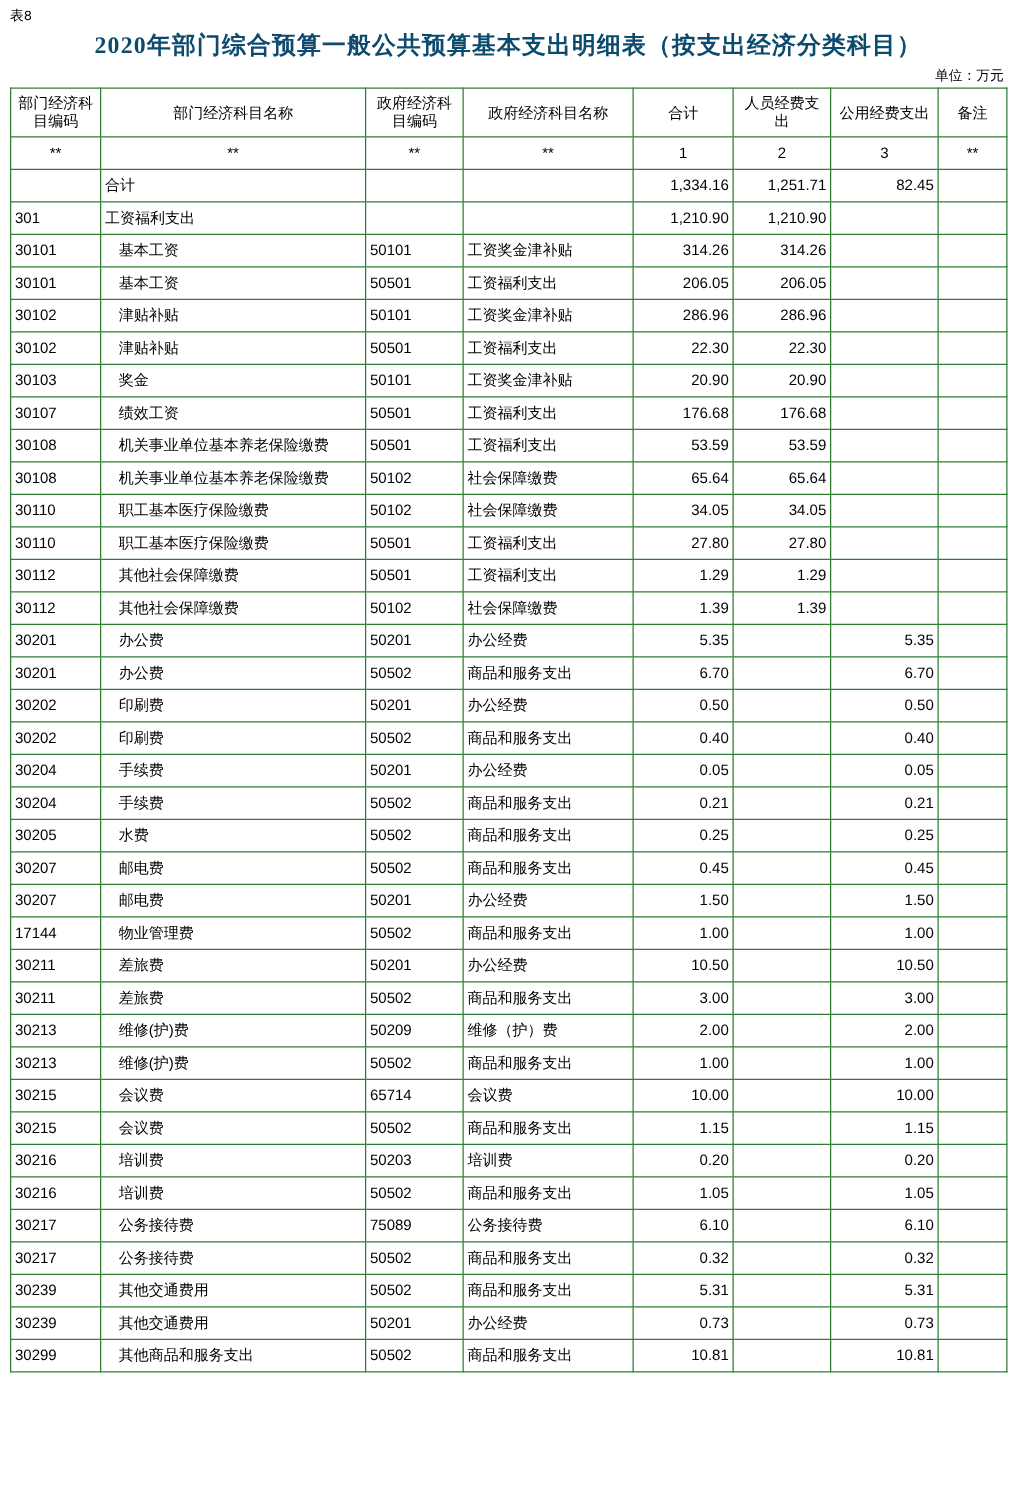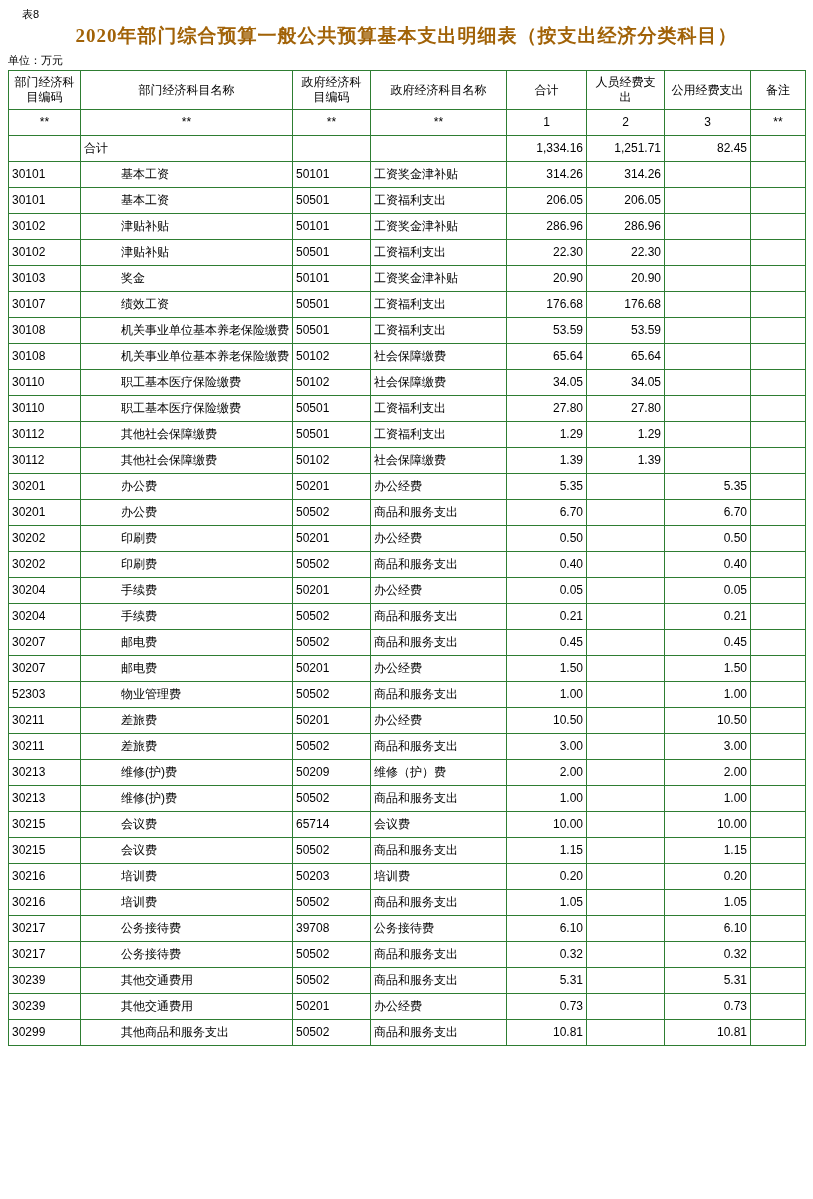--- a/index.html
+++ b/index.html
@@ -14,34 +14,34 @@
     color: #000000;
   }
   .page {
     width: 813px;
     box-sizing: border-box;
     padding: 6px 8px 0 8px;
   }
   .sheet-tag {
     font-size: 11px;
     line-height: 13px;
-    margin: 2px 0 1px 14px;
-    font-family: Liberation Sans, sans-serif;
+    margin: 2px 0 1px 0;
+    font-family: Liberation Mono, monospace;
   }
   .doc-title {
     text-align: center;
     font-size: 19px;
     font-weight: bold;
     font-family: "Liberation Serif", "DejaVu Serif", serif;
     letter-spacing: 1px;
     margin: 2px 0 4px 0;
-    color: #a16207;
+    color: #0c4a6e;
   }
   .unit-line {
-    text-align: left;
+    text-align: right;
     font-size: 11px;
     margin: 0 2px 2px 0;
   }
   table.budget {
     border-collapse: collapse;
     width: 797px;
     table-layout: fixed;
     font-size: 12px;
   }
   table.budget th,
@@ -75,21 +75,21 @@
     text-align: left;
     padding-left: 6px;
   }
   td.code.indent {
   }
   td.name {
     text-align: left;
     padding-left: 8px;
   }
   td.name.indent {
-    padding-left: 40px;
+    padding-left: 14px;
   }
   td.num {
     text-align: right;
     padding-right: 8px;
   }
   tr.numrow td {
     text-align: center;
   }
 </style>
 </head>
@@ -141,20 +141,30 @@
           <td class="code"></td>
           <td class="name">合计</td>
           <td class="code"></td>
           <td class="name"></td>
           <td class="num">1,334.16</td>
           <td class="num">1,251.71</td>
           <td class="num">82.45</td>
           <td class="num"></td>
         </tr>
         <tr>
+          <td class="code">301</td>
+          <td class="name">工资福利支出</td>
+          <td class="code"></td>
+          <td class="name"></td>
+          <td class="num">1,210.90</td>
+          <td class="num">1,210.90</td>
+          <td class="num"></td>
+          <td class="num"></td>
+        </tr>
+        <tr>
           <td class="code indent">30101</td>
           <td class="name indent">基本工资</td>
           <td class="code">50101</td>
           <td class="name">工资奖金津补贴</td>
           <td class="num">314.26</td>
           <td class="num">314.26</td>
           <td class="num"></td>
           <td class="num"></td>
         </tr>
         <tr>
@@ -321,41 +331,51 @@
           <td class="code indent">30204</td>
           <td class="name indent">手续费</td>
           <td class="code">50502</td>
           <td class="name">商品和服务支出</td>
           <td class="num">0.21</td>
           <td class="num"></td>
           <td class="num">0.21</td>
           <td class="num"></td>
         </tr>
         <tr>
+          <td class="code indent">30205</td>
+          <td class="name indent">水费</td>
+          <td class="code">50502</td>
+          <td class="name">商品和服务支出</td>
+          <td class="num">0.25</td>
+          <td class="num"></td>
+          <td class="num">0.25</td>
+          <td class="num"></td>
+        </tr>
+        <tr>
           <td class="code indent">30207</td>
           <td class="name indent">邮电费</td>
           <td class="code">50502</td>
           <td class="name">商品和服务支出</td>
           <td class="num">0.45</td>
           <td class="num"></td>
           <td class="num">0.45</td>
           <td class="num"></td>
         </tr>
         <tr>
           <td class="code indent">30207</td>
           <td class="name indent">邮电费</td>
           <td class="code">50201</td>
           <td class="name">办公经费</td>
           <td class="num">1.50</td>
           <td class="num"></td>
           <td class="num">1.50</td>
           <td class="num"></td>
         </tr>
         <tr>
-          <td class="code indent">52303</td>
+          <td class="code indent">17144</td>
           <td class="name indent">物业管理费</td>
           <td class="code">50502</td>
           <td class="name">商品和服务支出</td>
           <td class="num">1.00</td>
           <td class="num"></td>
           <td class="num">1.00</td>
           <td class="num"></td>
         </tr>
         <tr>
           <td class="code indent">30211</td>
@@ -433,21 +453,21 @@
           <td class="code">50502</td>
           <td class="name">商品和服务支出</td>
           <td class="num">1.05</td>
           <td class="num"></td>
           <td class="num">1.05</td>
           <td class="num"></td>
         </tr>
         <tr>
           <td class="code indent">30217</td>
           <td class="name indent">公务接待费</td>
-          <td class="code">39708</td>
+          <td class="code">75089</td>
           <td class="name">公务接待费</td>
           <td class="num">6.10</td>
           <td class="num"></td>
           <td class="num">6.10</td>
           <td class="num"></td>
         </tr>
         <tr>
           <td class="code indent">30217</td>
           <td class="name indent">公务接待费</td>
           <td class="code">50502</td>

